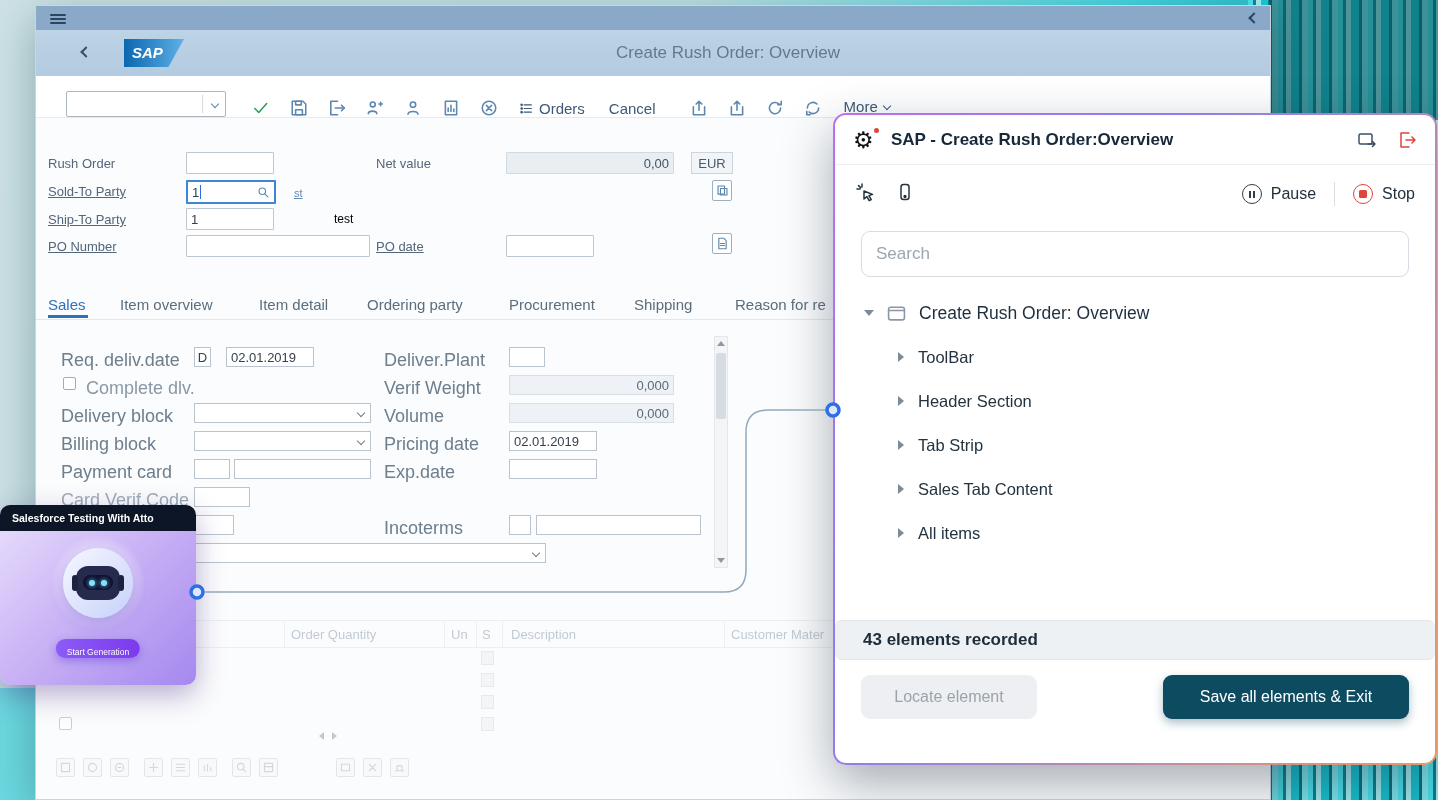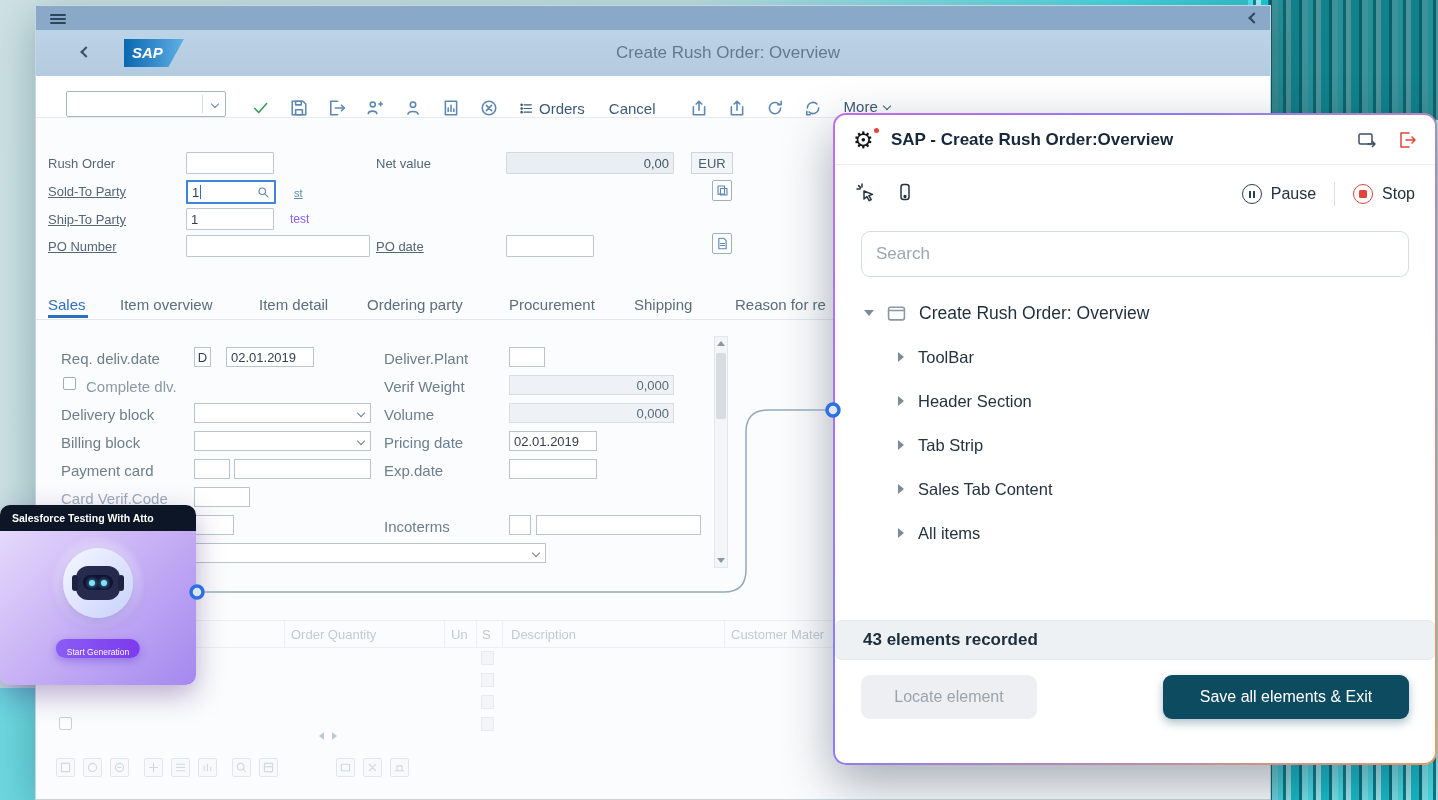--- a/index.html
+++ b/index.html
@@ -45,32 +45,32 @@
   .more-lbl { border-bottom:1px solid #3c5a77; padding-bottom:1px; }
 
   .lbl { position:absolute; font-size:13px; color:#54667a; }
   .lbl.u { text-decoration:underline; }
   .inp { position:absolute; height:22px; background:#fff; border:1px solid #bcc7d1; border-radius:1px; font-size:13px; color:#33424f;
     display:flex; align-items:center; padding:0 4px; }
   .inp.ro { background:#e9eef3; border-color:#d2dae1; color:#44545f; justify-content:flex-end; }
   .inp.focus { border:2px solid #3f86d6; }
   .caret { width:1px; height:14px; background:#2a6fd6; margin-left:1px; }
   .hint { position:absolute; font-size:11px; color:#5f8bb3; text-decoration:underline; }
-  .hint2 { position:absolute; font-size:12px; color:#8b5cf6; }
+  .hint2 { position:absolute; font-size:12px; color:#000000;margin-left:44px; }
   .sq-btn { position:absolute; width:20px; height:21px; border:1px solid #9db0c0; border-radius:2px; background:#fff; color:#5b87b0;
     display:flex; align-items:center; justify-content:center; cursor:pointer; }
   .eur { position:absolute; width:42px; height:22px; border:1px solid #ccd5dd; background:#f2f5f8; color:#4a5a6a; font-size:13px;
     display:flex; align-items:center; justify-content:center; }
 
   .tabs-line { position:absolute; left:0; top:313px; width:798px; height:1px; background:#e1e7ec; }
   .tab { position:absolute; top:290px; font-size:15px; color:#5c6d7c; cursor:pointer; white-space:nowrap; }
   .tab.active { color:#2e6fc0; }
   .tab-underline { position:absolute; left:12px; top:309px; width:40px; height:3px; background:#2e6fc0; }
 
-  .slbl { position:absolute; font-size:15px; color:#6d7e8d; }
+  .slbl { position:absolute; font-size:18px; color:#6d7e8d; }
   .slbl.dim { color:#9dabb8; }
   .sinp { position:absolute; height:20px; background:#fff; border:1px solid #b9c4ce; font-size:13px; color:#333f4a;
     display:flex; align-items:center; padding:0 4px; }
   .sinp.ro { background:#eef2f6; border-color:#d7dee5; color:#5a6a78; justify-content:flex-end; }
   .ssel { position:absolute; height:20px; background:#fff; border:1px solid #b9c4ce; cursor:pointer; }
   .ssel .cd { position:absolute; right:6px; top:6px; color:#6d7e8d; }
   .cbx { position:absolute; width:13px; height:13px; border:1px solid #9fadba; background:#fff; border-radius:2px; cursor:pointer; }
 
   .vscroll { position:absolute; left:678px; top:330px; width:14px; height:232px; background:#f3f5f7; border:1px solid #e3e7ea; }
   .vscroll .up { position:absolute; left:2px; top:4px; width:0; height:0; border-left:4px solid transparent; border-right:4px solid transparent; border-bottom:5px solid #8b99a6; }

